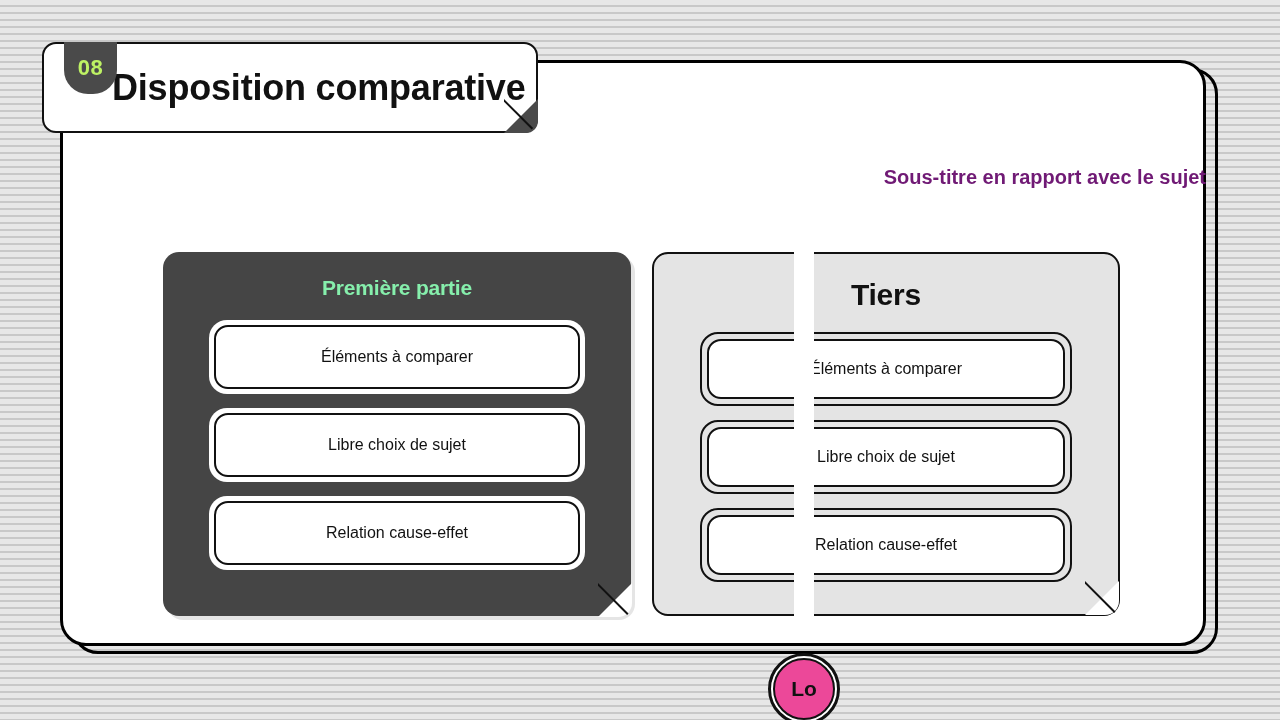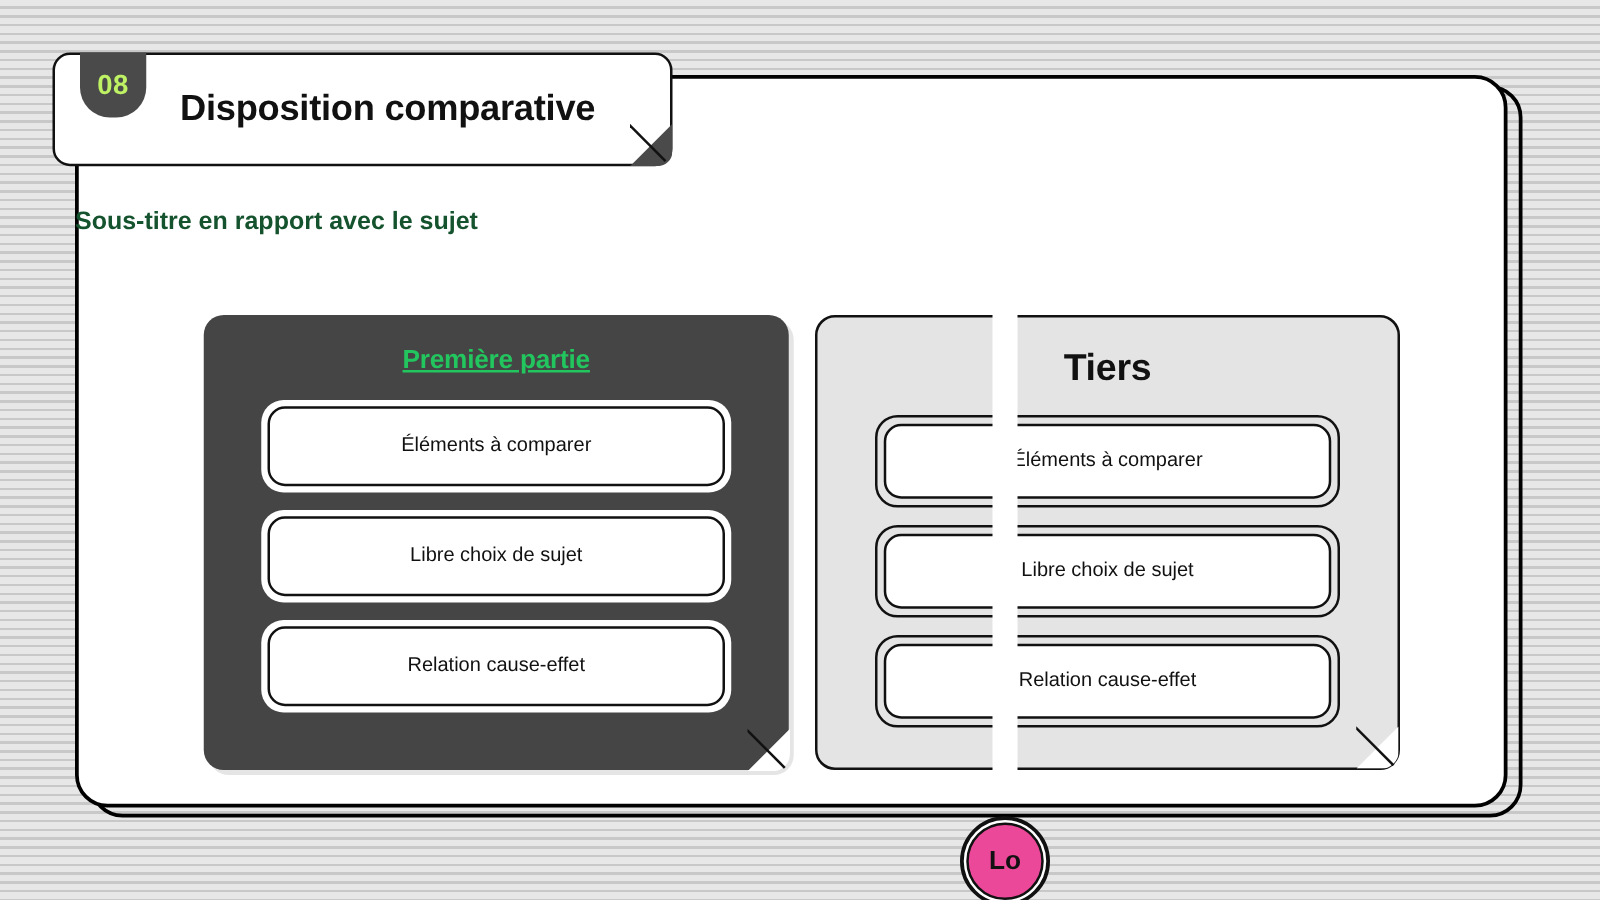--- a/index.html
+++ b/index.html
@@ -105,37 +105,37 @@
     border-bottom-right-radius: 24px;
     display: flex;
     align-items: center;
     justify-content: center;
     color: #bef264;
     font-size: 22px;
     font-weight: bold;
     letter-spacing: 0.5px;
   }
   .title-text {
-    margin-left: 100px;
-    font-size: 29px;
+    margin-left: 68px;
+    font-size: 36px;
     font-weight: bold;
     color: #111;
     letter-spacing: -0.2px;
   }
 
   
   .subtitle {
     position: absolute;
     left: 60px;
     top: 166px;
     width: 1146px;
-    text-align: left;
+    text-align: right;
     font-size: 20px;
     font-weight: bold;
-    color: #14532d;
+    color: #701a75;
     z-index: 4;
   }
 
   
   .columns {
     position: absolute;
     left: 163px;
     top: 252px;
     width: 957px;
     height: 364px;
@@ -159,23 +159,22 @@
     left: 489px;
     background: #e4e4e4;
     border: 2.5px solid #111;
   }
   .panel-title {
     text-align: center;
     font-weight: bold;
     letter-spacing: -0.2px;
   }
   .panel-left .panel-title {
-    color: #22c55e;
+    color: #86efac;
     font-size: 21px;
-    text-decoration: underline;
   }
   .panel-right .panel-title {
     color: #111;
     font-size: 30px;
   }
 
   
   .panel .fold {
     position: absolute;
     right: -1px;

